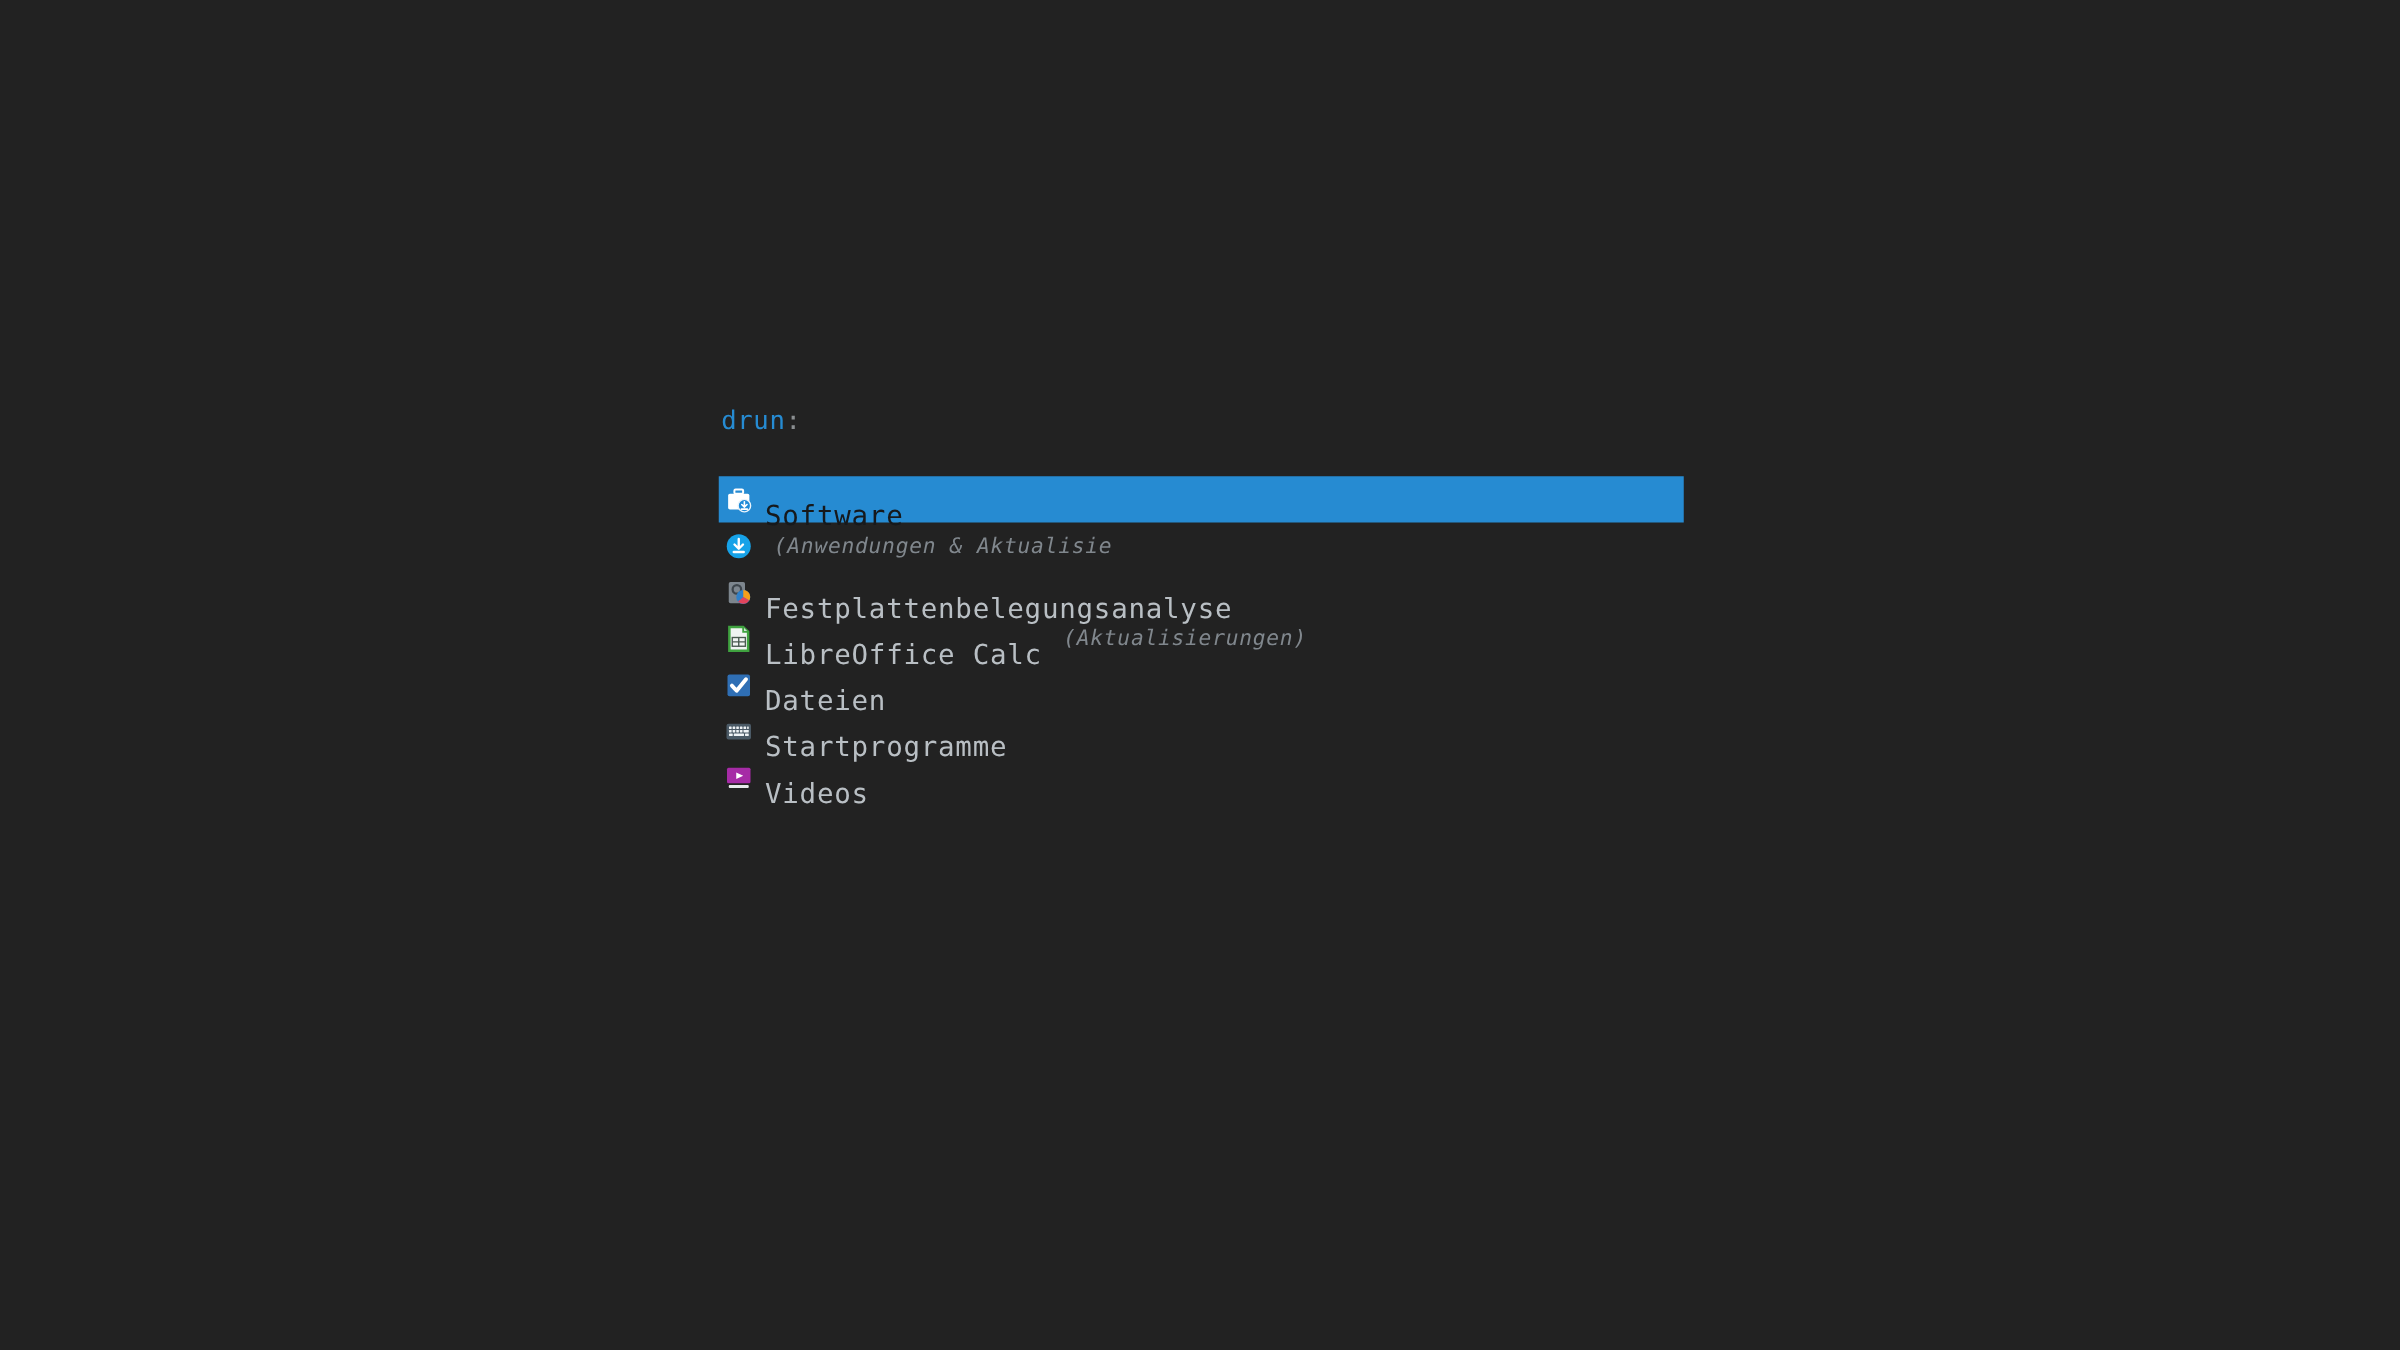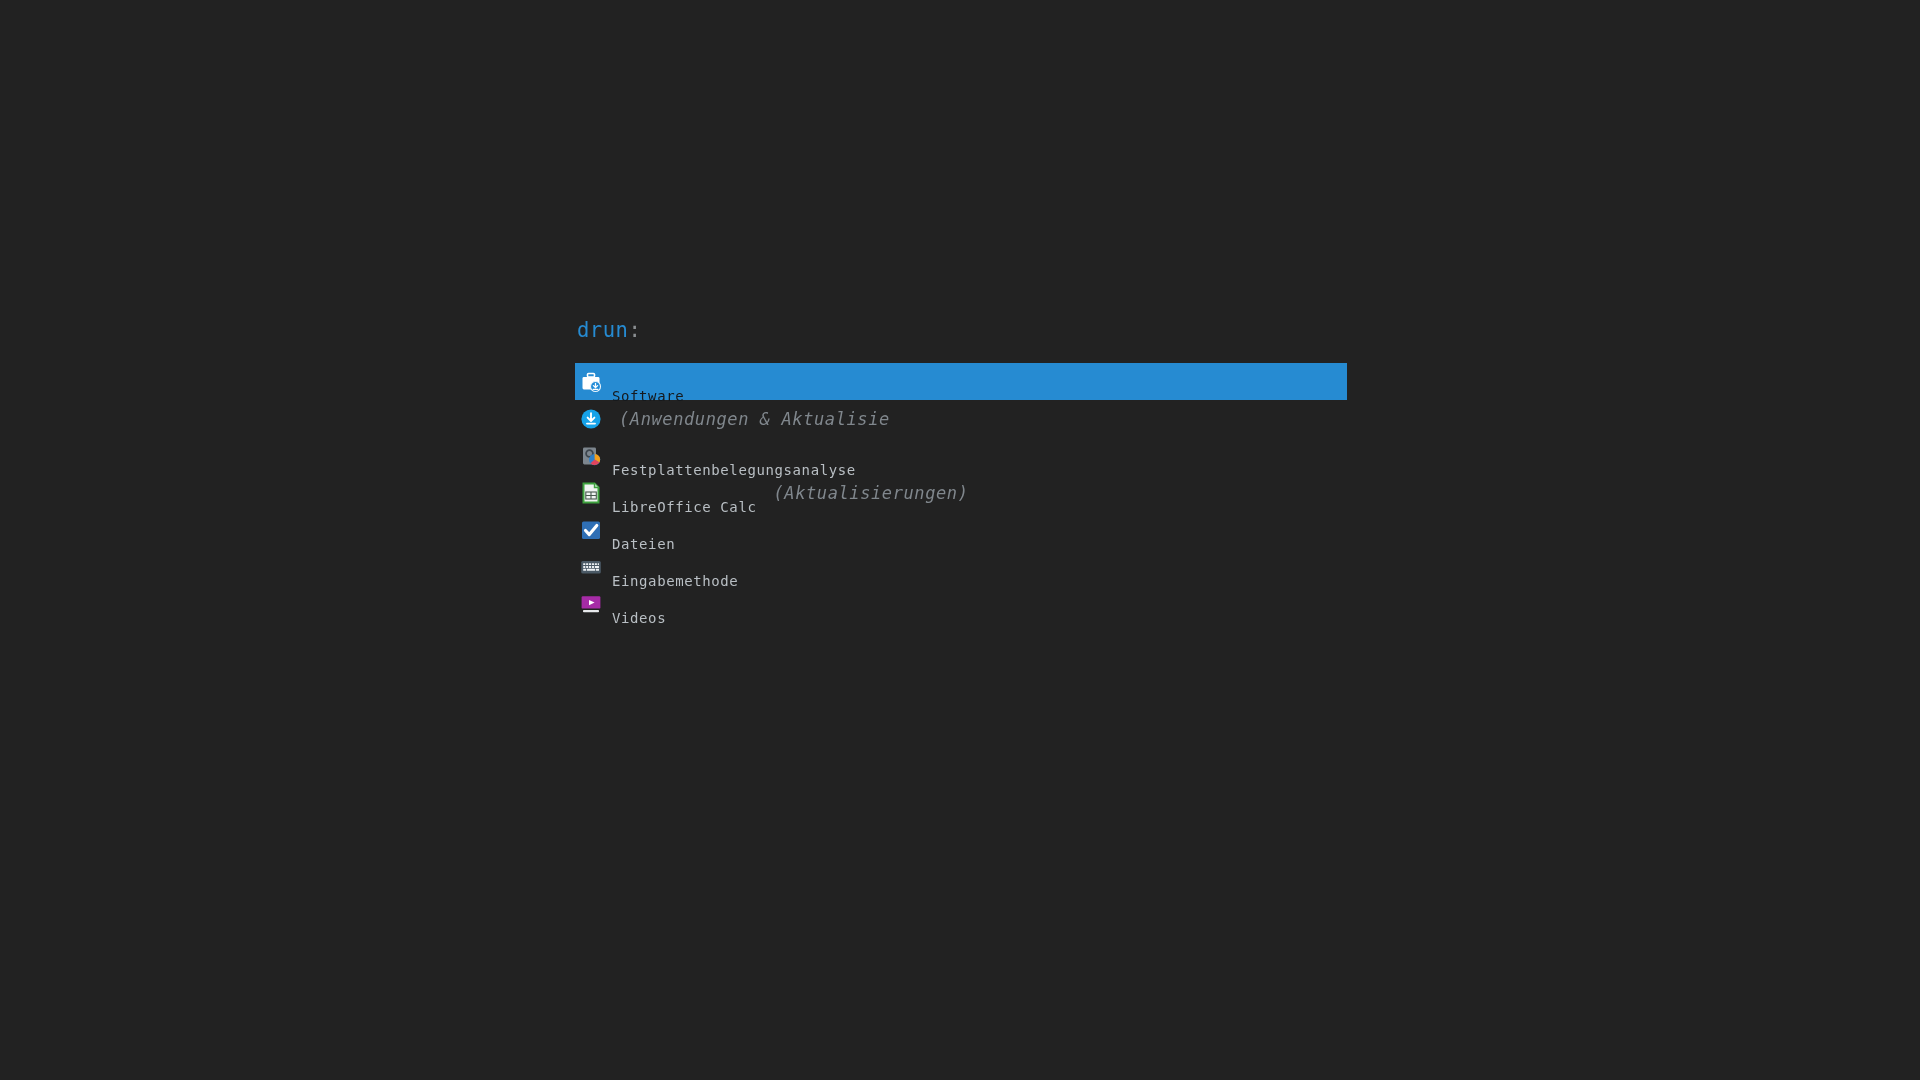--- a/index.html
+++ b/index.html
@@ -11,24 +11,24 @@
   }
   #launcher {
     position:absolute;
     left:575px;
     top:318px;
     width:772px;
   }
   
   .prompt-row {
     display:flex;
-    align-items:flex-start;
+    align-items:flex-end;
     height:30px;
     padding-left:2px;
-    margin-bottom:15px;
+    margin-bottom:33px;
   }
   .prompt-mode {
     font-size:20.5px;
     color:#268bd2;
     letter-spacing:0.5px;
     font-weight:400;
   }
   .prompt-colon {
     font-size:20.5px;
     color:#8b8f92;
@@ -51,21 +51,21 @@
   }
   .result-row.selected { background:#268bd2; }
   .row-icon {
     width:22px; height:22px;
     flex:0 0 22px;
     position:relative;
     display:block;
   }
   .row-icon svg { display:block; width:22px; height:22px; }
   .row-label {
-    font-size:14px;
+    font-size:22px;
     color:#b9bfc4;
     letter-spacing:0.6px;
     white-space:nowrap;
     margin-top:28px;
   }
   .result-row.selected .row-label { color:#16191c; }
   .row-comment {
     font-size:17px;
     font-style:italic;
     color:#80878d;
@@ -164,21 +164,21 @@
             <rect x="6.1" y="10" width="2.1" height="1.9" rx="0.3"></rect>
             <rect x="9" y="10" width="2.1" height="1.9" rx="0.3"></rect>
             <rect x="11.9" y="10" width="2.1" height="1.9" rx="0.3"></rect>
             <rect x="14.8" y="10" width="4.2" height="1.9" rx="0.3"></rect>
             <rect x="3.2" y="12.8" width="3" height="1.9" rx="0.3"></rect>
             <rect x="7" y="12.8" width="8.2" height="1.9" rx="0.3"></rect>
             <rect x="16" y="12.8" width="3" height="1.9" rx="0.3"></rect>
           </g>
         </svg>
       </span>
-      <span class="row-label">Eingabemethode</span>
+      <span class="row-label">Startprogramme</span>
     </div>
 
     <div class="result-row">
       <span class="row-icon">
         <svg viewBox="0 0 22 22">
           <rect x="1.6" y="3.2" width="18.8" height="12.4" rx="1.2" fill="#a62ba6"></rect>
           <path d="M9 7 L14.6 9.6 L9 12.2 Z" fill="#ffffff"></path>
           <rect x="3" y="17" width="16" height="2.3" rx="0.8" fill="#e8eaec"></rect>
         </svg>
       </span>

